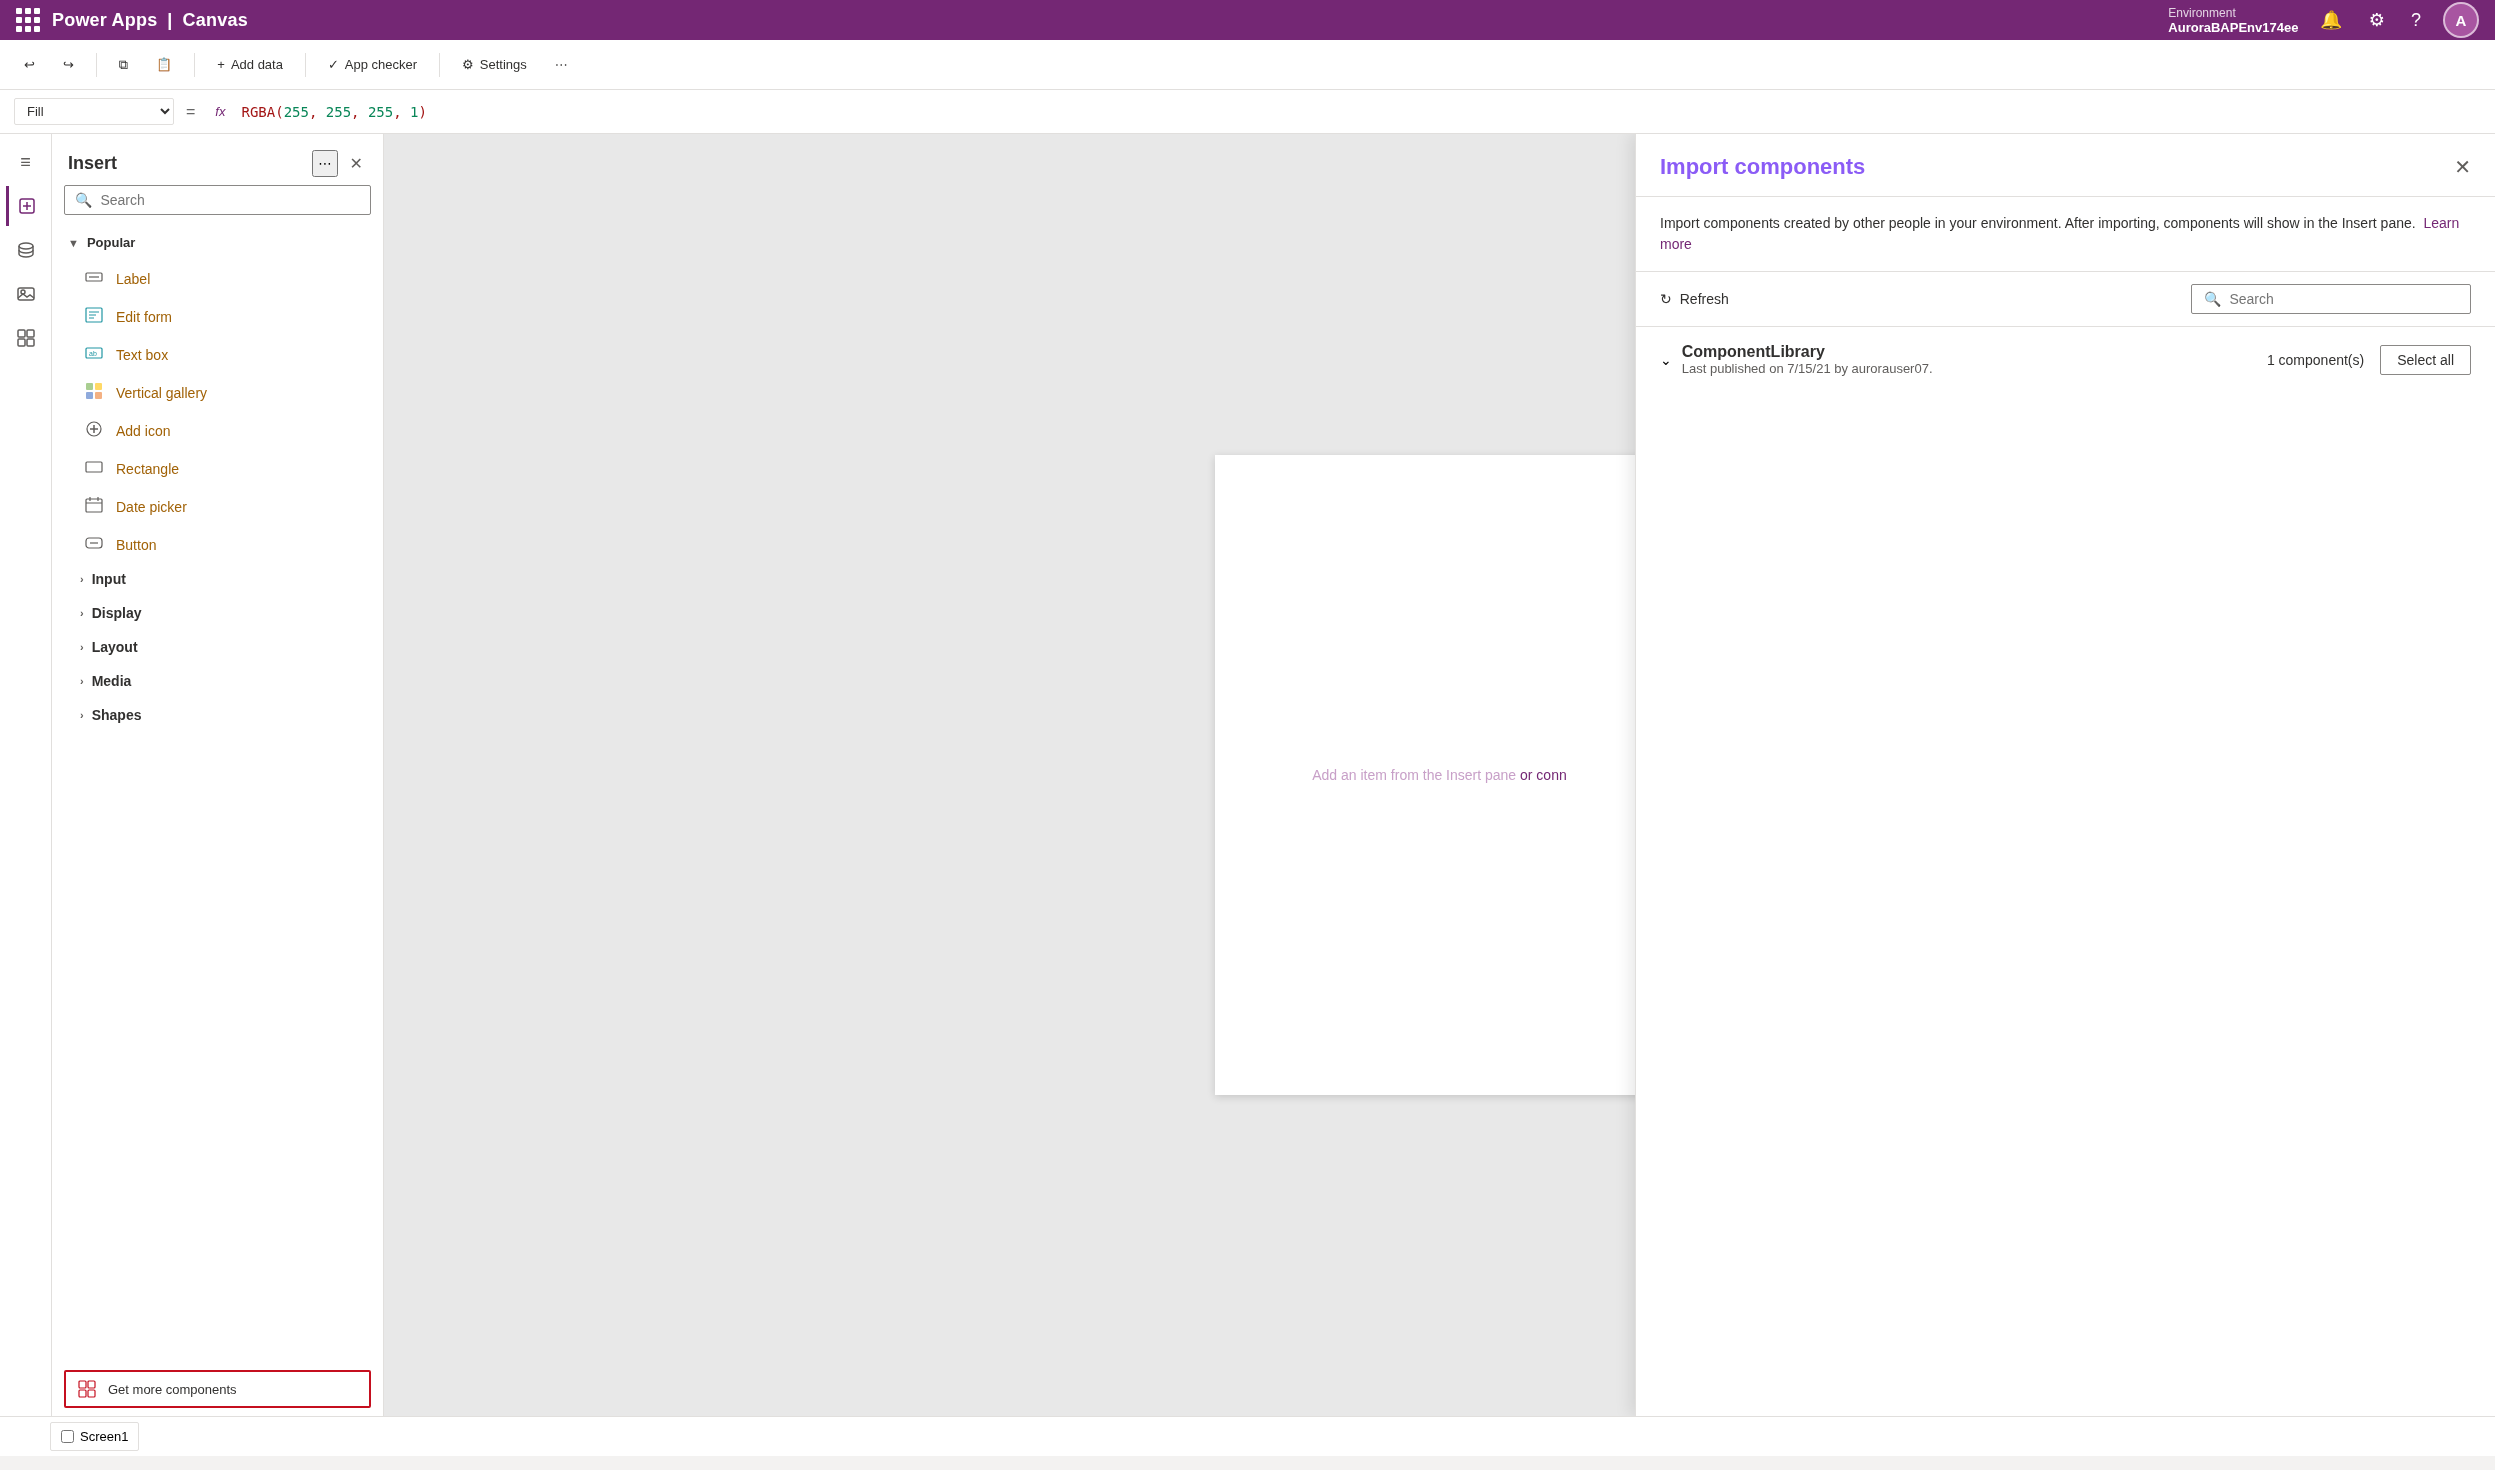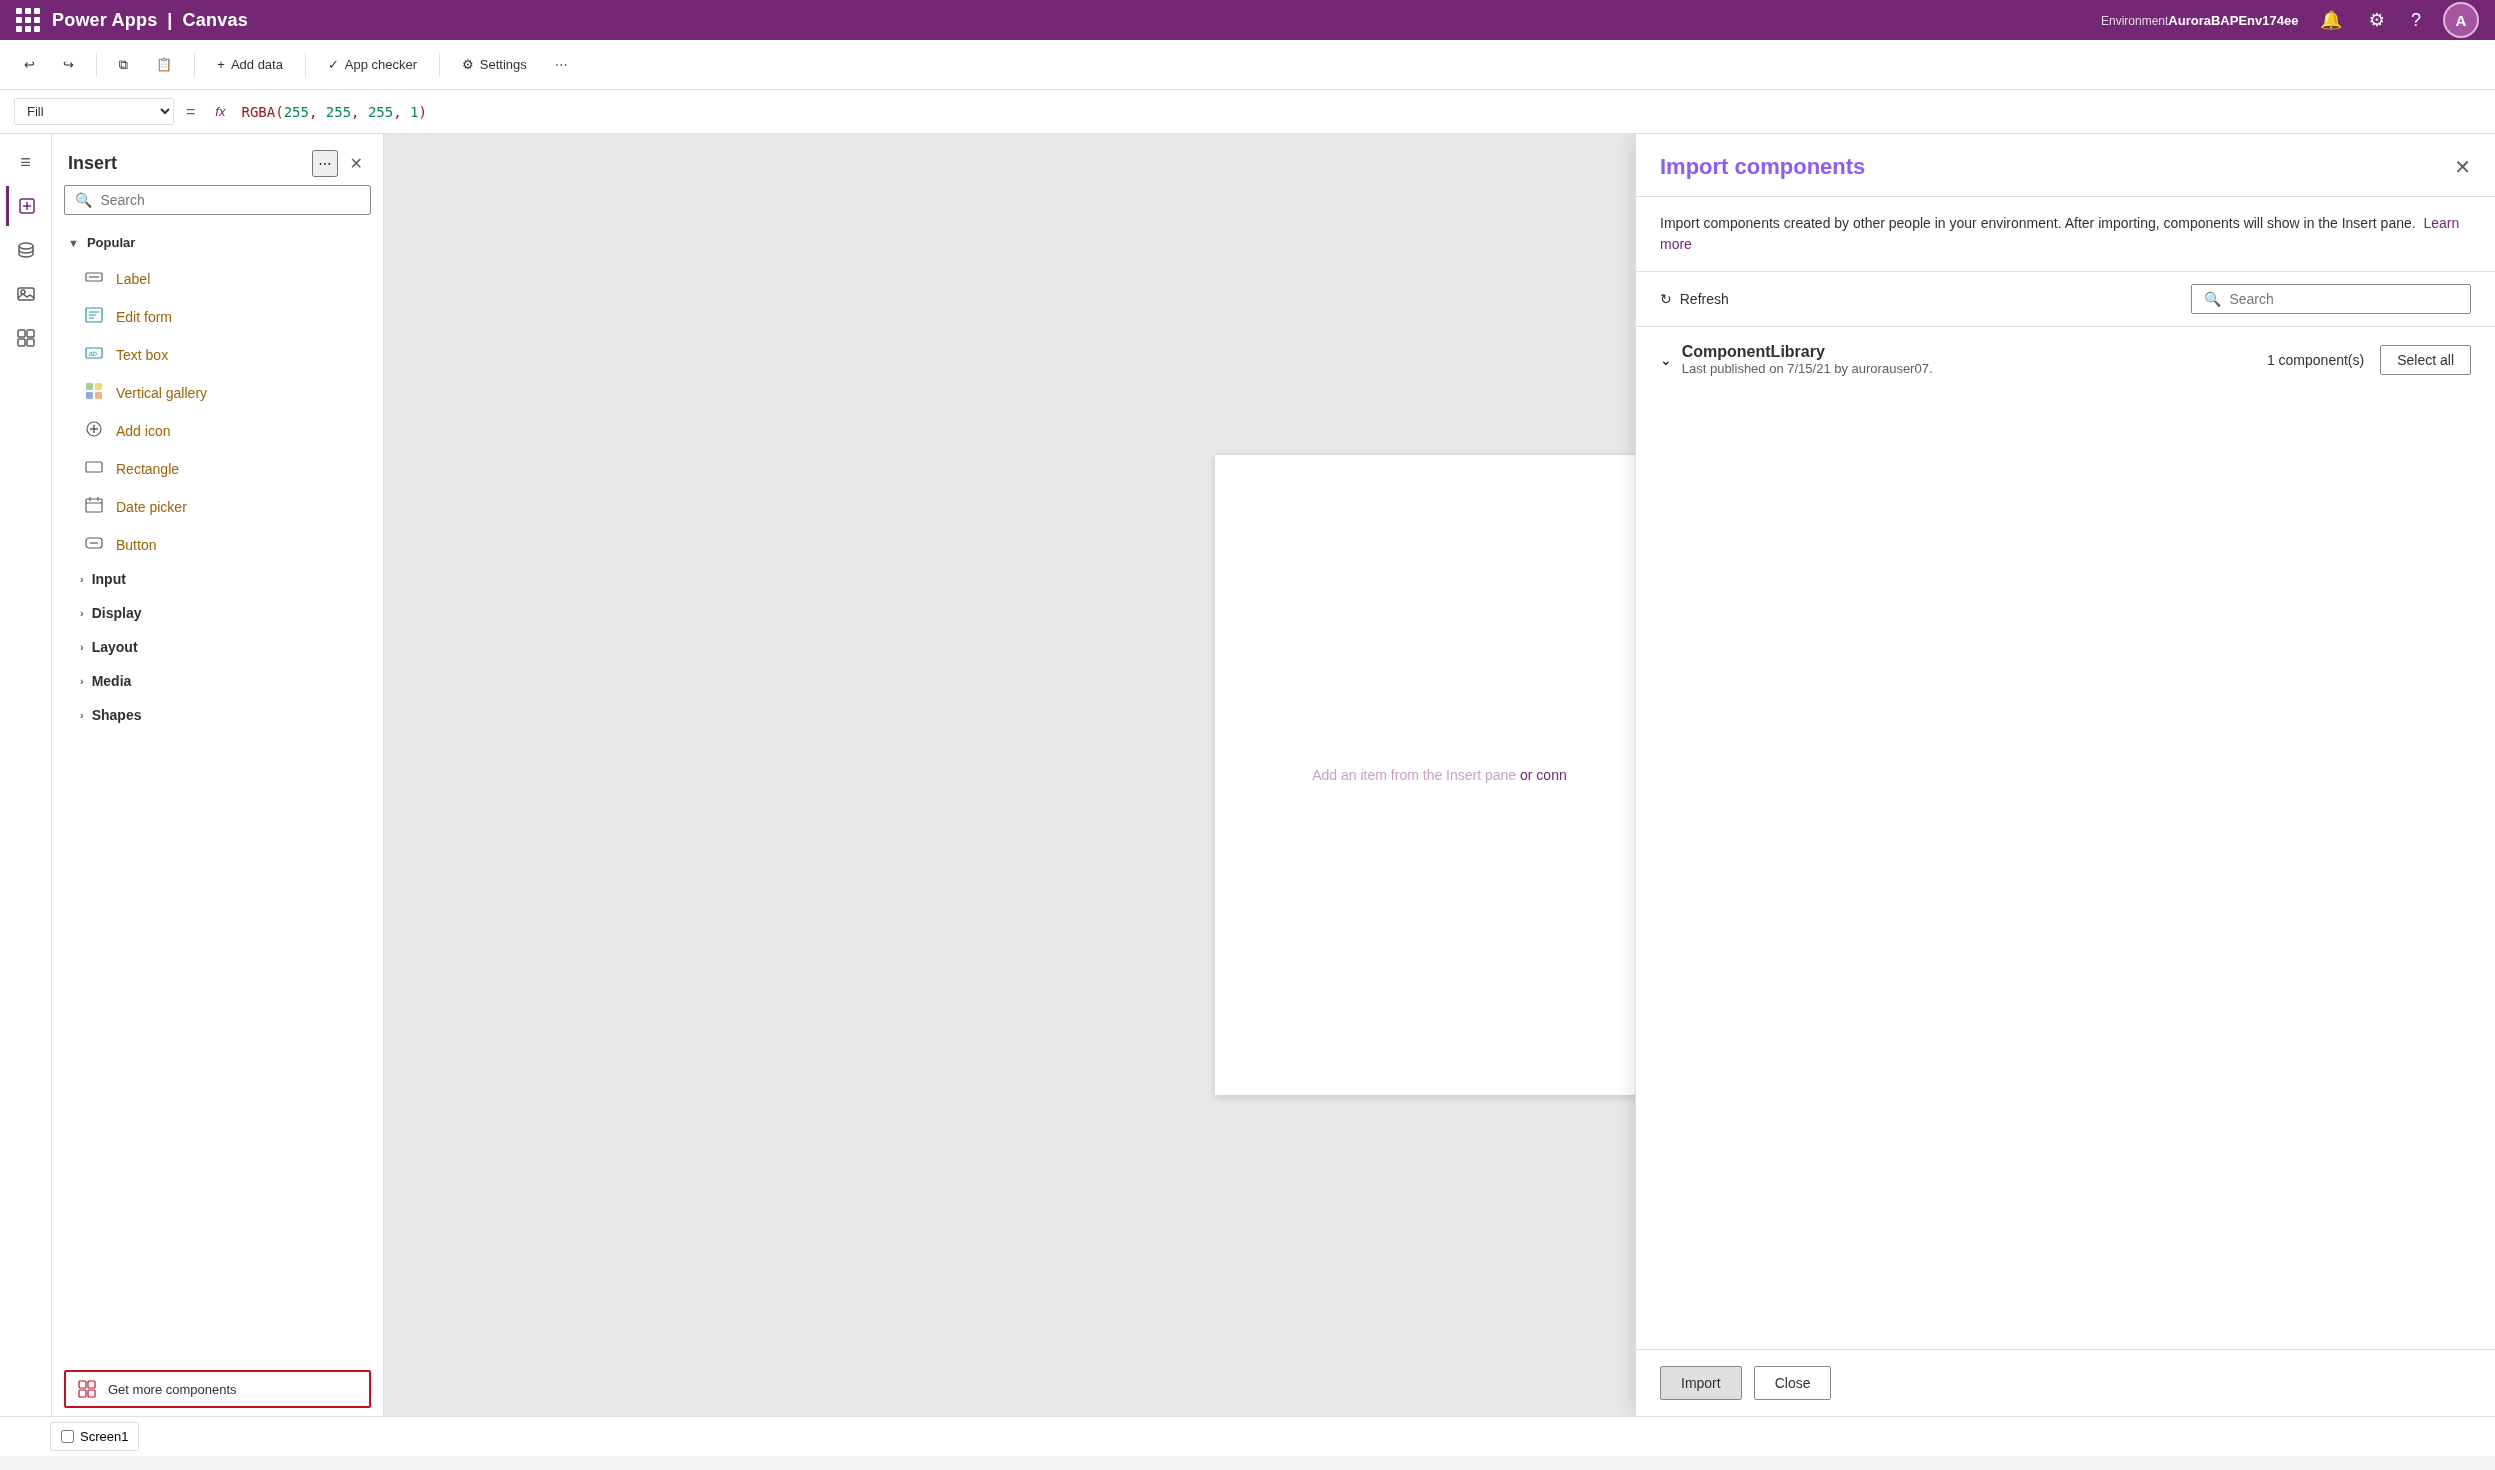--- a/index.html
+++ b/index.html
@@ -10,21 +10,21 @@
       display: flex;
       align-items: center;
       background: #742774;
       height: 40px;
       padding: 0 16px;
       color: white;
       gap: 12px;
     }
     .topbar-logo { display: flex; align-items: center; gap: 10px; font-size: 18px; font-weight: 600; letter-spacing: 0.2px; }
     .topbar-right { margin-left: auto; display: flex; align-items: center; gap: 18px; }
-    .topbar-env { display: flex; flex-direction: row; align-items: flex-end; font-size: 12px; }
+    .topbar-env { display: flex; flex-direction: column; align-items: flex-start; font-size: 12px; }
     .topbar-env-label { opacity: 0.8; }
     .topbar-env-name { font-weight: 600; font-size: 13px; }
     .topbar-icon-btn { background: none; border: none; color: white; cursor: pointer; font-size: 18px; padding: 4px; border-radius: 4px; }
     .topbar-avatar { width: 36px; height: 36px; border-radius: 50%; background: #a855a1; border: 2px solid rgba(255,255,255,0.6); display: flex; align-items: center; justify-content: center; font-weight: 700; font-size: 15px; color: white; cursor: pointer; }
     .waffle-icon { display: grid; grid-template-columns: repeat(3,6px); gap: 3px; cursor: pointer; }
     .waffle-dot { width: 6px; height: 6px; background: white; border-radius: 1px; }
 
     
     .toolbar {
       display: flex;
@@ -539,24 +539,20 @@
                 <div class="library-meta">Last published on 7/15/21 by aurorauser07.</div>
               </div>
             </div>
             <div style="display:flex;align-items:center;gap:16px;">
               <span class="library-count">1 component(s)</span>
               <button class="select-all-btn">Select all</button>
             </div>
           </div>
         </div>
       </div>
-      <div class="import-footer">
-        <button class="import-btn import-btn-primary">Import</button>
-        <button class="import-btn import-btn-secondary">Close</button>
-      </div>
     </div>
   </div>
 </div>
 
 <div class="bottom-bar">
   <div class="screen-tab">
     <input type="checkbox" style="margin: 0px;">
     <span>Screen1</span>
   </div>
 </div>

